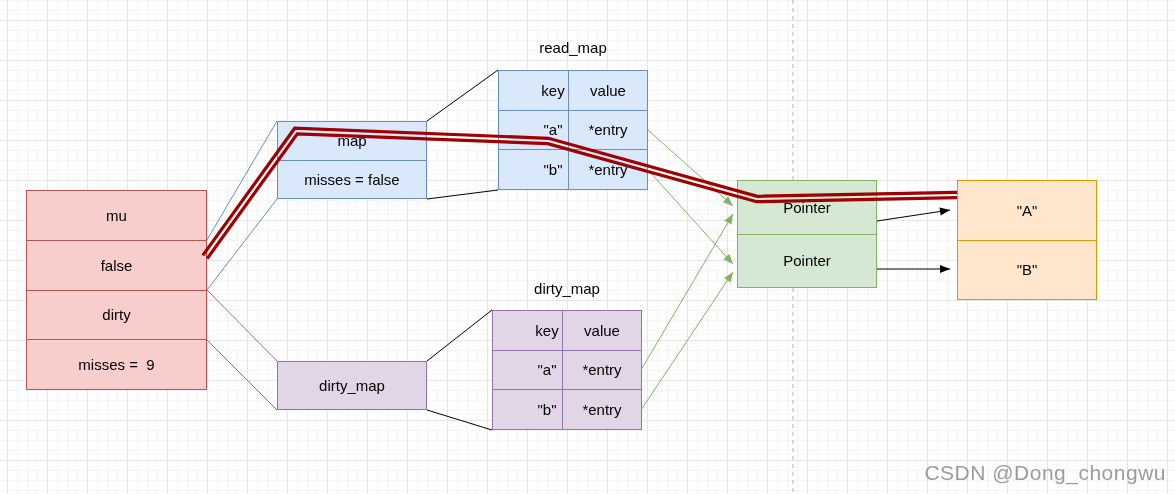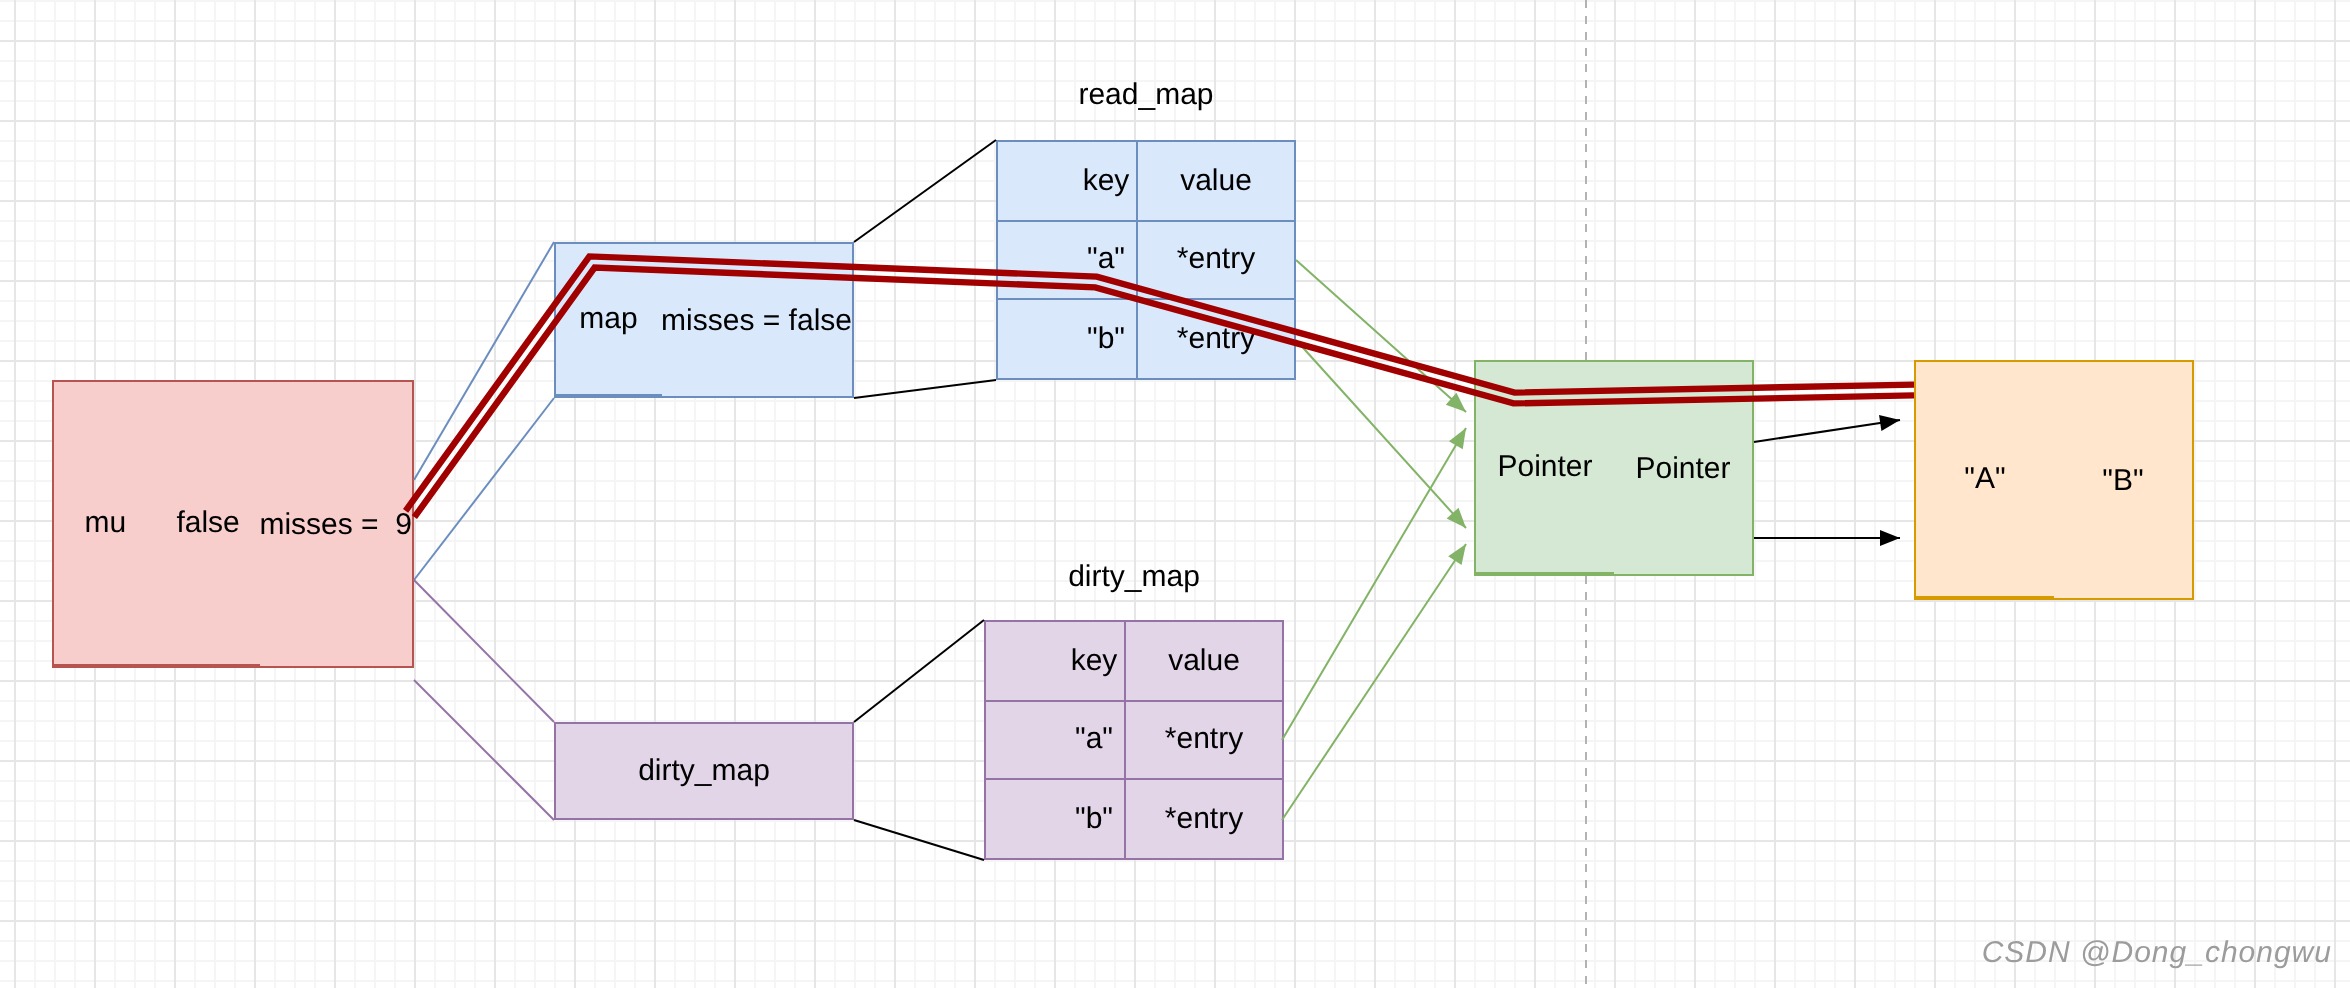--- a/index.html
+++ b/index.html
@@ -21,24 +21,24 @@
   }
 
   svg.layer { position:absolute; left:0; top:0; pointer-events:none; }
   #edges-back { z-index:0; }
   .node  { position:absolute; z-index:1; box-sizing:border-box; }
   #edges-front { z-index:2; }
 
   .node, .cell, .row, .tbl-title { color:#000; font-size:15px; white-space:pre; }
 
   
-  .rows { display:flex; flex-direction:row; }
+  .rows { display:flex; flex-direction:column; }
   .rows .row { flex:1; display:flex; align-items:center; justify-content:center; }
 
-  .struct { left:26px; top:190px; width:181px; height:144px;
+  .struct { left:26px; top:190px; width:181px; height:200px;
             background:#f8cecc; border:1.4px solid #b85450; }
   .struct .row:not(:last-child) { border-bottom:1.4px solid #b85450; }
 
   .mapbox { left:277px; top:121px; width:150px; height:78px;
             background:#dae8fc; border:1.3px solid #6c8ebf; }
   .mapbox .row:not(:last-child) { border-bottom:1.3px solid #6c8ebf; }
 
   .dirtybox { left:277px; top:361px; width:150px; height:49px;
               background:#e1d5e7; border:1.3px solid #9673a6;
               display:flex; align-items:center; justify-content:center; }
@@ -62,34 +62,35 @@
   .tbl-purple .cell { border-color:#9673a6; }
   .tbl .cell { border-style:solid; border-width:0; }
   .tbl .cell.c0 { border-right-width:1.3px;padding-left:39px; }
   .tbl .cell:not(.last-row) { border-bottom-width:1.3px; }
 
   .tbl-title { position:absolute; z-index:1; text-align:center; }
   .title-read  { left:498px; top:39px;  width:150px; }
   .title-dirty { left:492px; top:280px; width:150px; }
 
   .watermark { position:absolute; right:9px; bottom:9px; z-index:3;
-               color:#9c9c9c; font-size:15px; letter-spacing:0.5px;font-style:italic; }
+               color:#9c9c9c; font-size:21px; letter-spacing:0.5px; }
 </style>
 </head>
 <body>
 
 <div class="canvas">
 
   <svg id="edges-back" class="layer" width="1175" height="494">
     <line x1="793" y1="0" x2="793" y2="494" stroke="#b3b3b3" stroke-width="1" stroke-dasharray="4 4"></line>
   </svg>
 
   <div class="node rows struct">
     <div class="row">mu</div>
     <div class="row">false</div>
+    <div class="row">dirty</div>
     <div class="row">misses =  9</div>
   </div>
 
   <div class="node rows mapbox">
     <div class="row">map</div>
     <div class="row">misses = false</div>
   </div>
 
   <div class="tbl-title title-read">read_map</div>
   <div class="node tbl tbl-blue">

